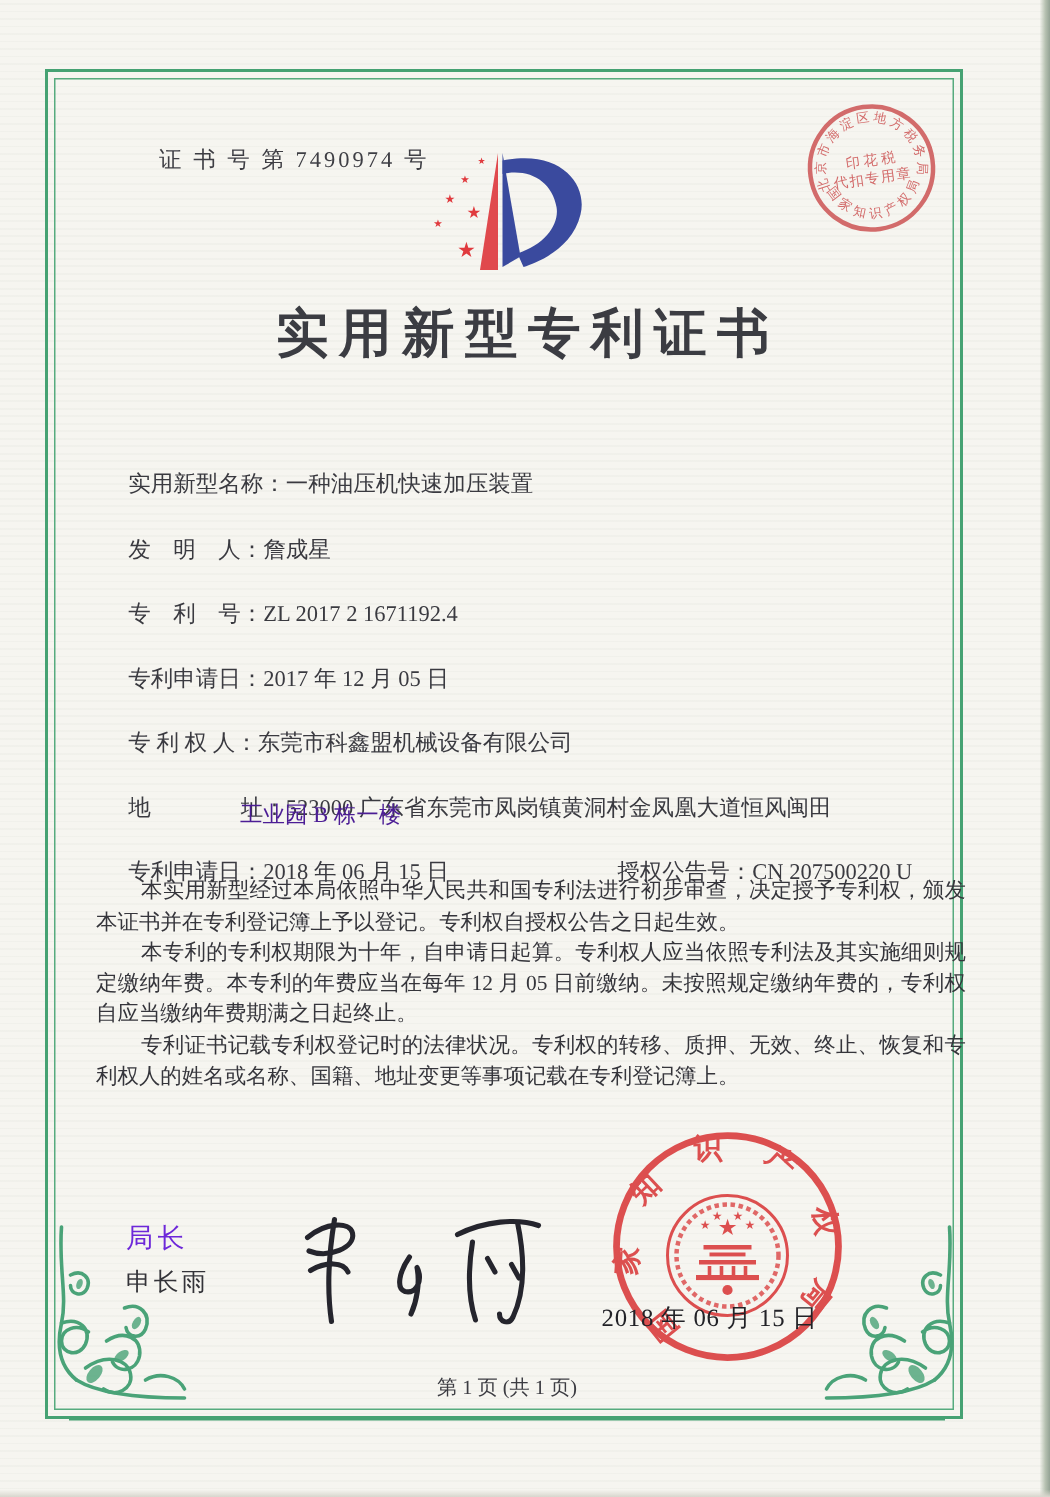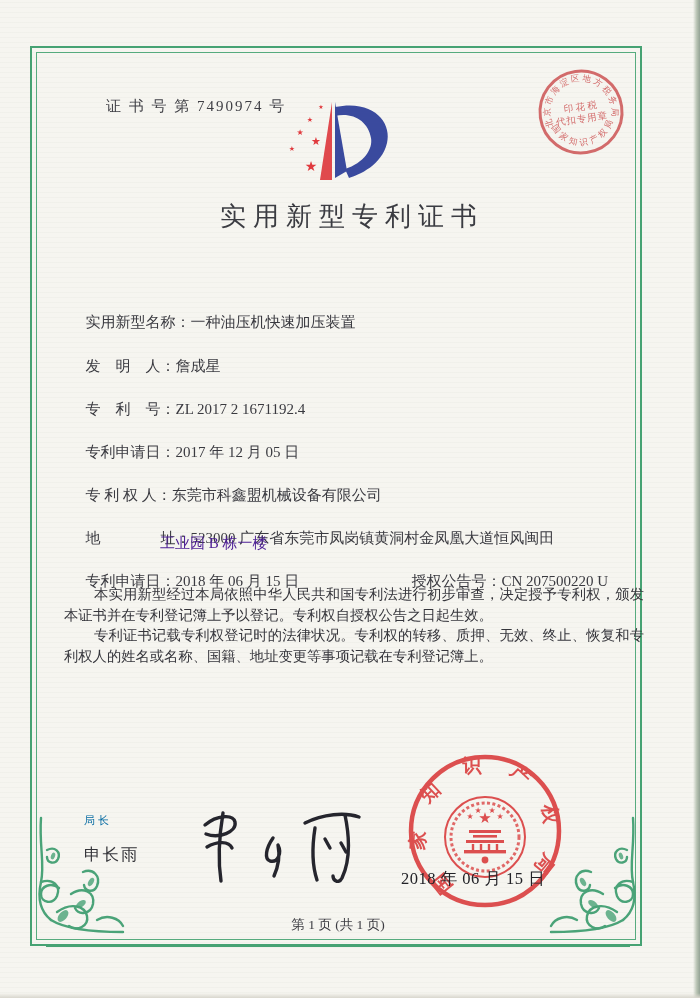--- a/index.html
+++ b/index.html
@@ -37,35 +37,35 @@
   .corner-ornament.left{left:27px;top:816px;}
   .corner-ornament.right{left:545px;top:816px;transform:scaleX(-1);}
   .cert-number{
     position:absolute;left:62px;top:97px;
     font-size:15px;letter-spacing:2px;color:#3e3e44;white-space:pre;margin-left:44px;
   }
   .logo{position:absolute;left:279px;top:95px;}
   .tax-stamp{position:absolute;left:531px;top:62px;transform:rotate(-8deg);opacity:.92;}
   .doc-title{
     position:absolute;left:352px;top:199px;transform:translateX(-50%);
-    font-size:26px;font-weight:normal;letter-spacing:7px;color:#3b3c42;white-space:nowrap;
+    font-size:35px;font-weight:bold;letter-spacing:7px;color:#3b3c42;white-space:nowrap;
   }
   .field-row{
     position:absolute;left:64px;font-size:15px;color:#3a3a40;white-space:pre;margin-left:14px;
   }
   .field-label{color:#3a3a40;}
   .field-value{color:#3a3a40;}
   .addr-line2{position:absolute;left:160px;top:534px;font-size:15px;color:#4c1d95;white-space:pre;}
   .grant-no{left:390px;}
   .body-paragraphs{
     position:absolute;left:64px;top:584px;width:580px;
     font-size:14.3px;line-height:20.6px;color:#35353b;text-align:justify;
   }
   .body-paragraphs p{margin:0;text-indent:2.1em;}
-  .director-title{position:absolute;left:84px;top:813px;font-size:11px;color:#0369a1;letter-spacing:3px;}
+  .director-title{position:absolute;left:84px;top:813px;font-size:18px;color:#6d28d9;letter-spacing:3px;}
   .director-name{position:absolute;left:84px;top:844px;font-size:16.5px;color:#333338;letter-spacing:2px;font-family:Liberation Mono, monospace;}
   .signature{position:absolute;left:193px;top:791px;}
   .gov-seal{position:absolute;left:405px;top:751px;}
   .seal-date{
     position:absolute;left:401px;top:868px;font-size:16.5px;color:#222227;
     letter-spacing:0.5px;white-space:pre;font-weight:500;
   }
   .page-footer{
     position:absolute;left:338px;top:916px;transform:translateX(-50%);
     font-size:13.5px;color:#3c3c42;white-space:pre;
@@ -175,20 +175,21 @@
 <div class="addr-line2">工业园 B 栋一楼</div>
 <div class="field-row" style="top:555px">
   <span class="field-label">专利申请日：</span><span class="field-value">2018 年 06 月 15 日</span>
 </div>
 <div class="field-row grant-no" style="top:555px">
   <span class="field-label">授权公告号：</span><span class="field-value">CN 207500220 U</span>
 </div>
 
 <div class="body-paragraphs">
   <p>本实用新型经过本局依照中华人民共和国专利法进行初步审查，决定授予专利权，颁发本证书并在专利登记簿上予以登记。专利权自授权公告之日起生效。</p>
+  <p>本专利的专利权期限为十年，自申请日起算。专利权人应当依照专利法及其实施细则规定缴纳年费。本专利的年费应当在每年 12 月 05 日前缴纳。未按照规定缴纳年费的，专利权自应当缴纳年费期满之日起终止。</p>
   <p>专利证书记载专利权登记时的法律状况。专利权的转移、质押、无效、终止、恢复和专利权人的姓名或名称、国籍、地址变更等事项记载在专利登记簿上。</p>
 </div>
 
 <div class="director-title">局长</div>
 <div class="director-name">申长雨</div>
 
 <svg class="signature" width="185" height="92" viewBox="0 0 185 92">
   <g fill="none" stroke="#25252d" stroke-width="3.4" stroke-linecap="round" stroke-linejoin="round">
     <path d="M30,22 C26,46 25,70 28,90"></path>
     <path d="M12,34 C24,24 40,23 42,31 C44,41 26,48 13,43"></path>

